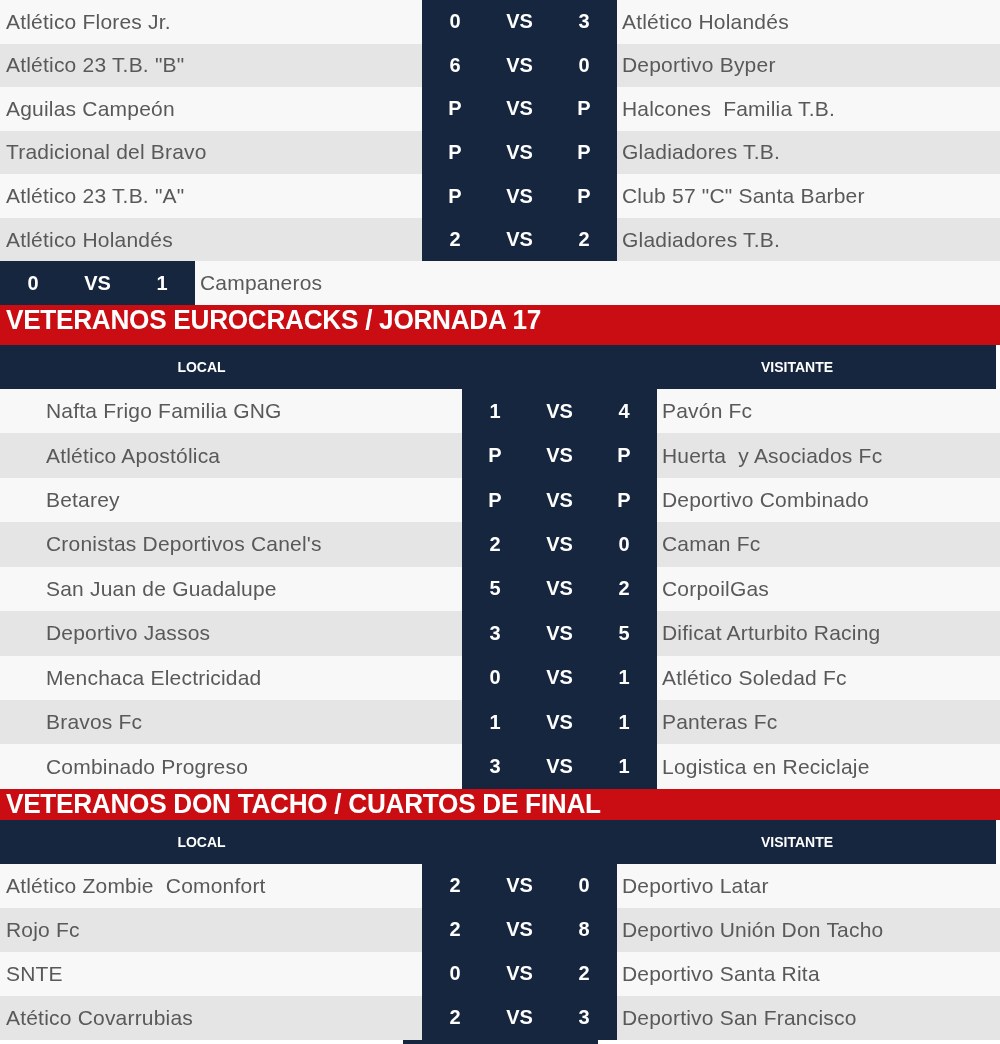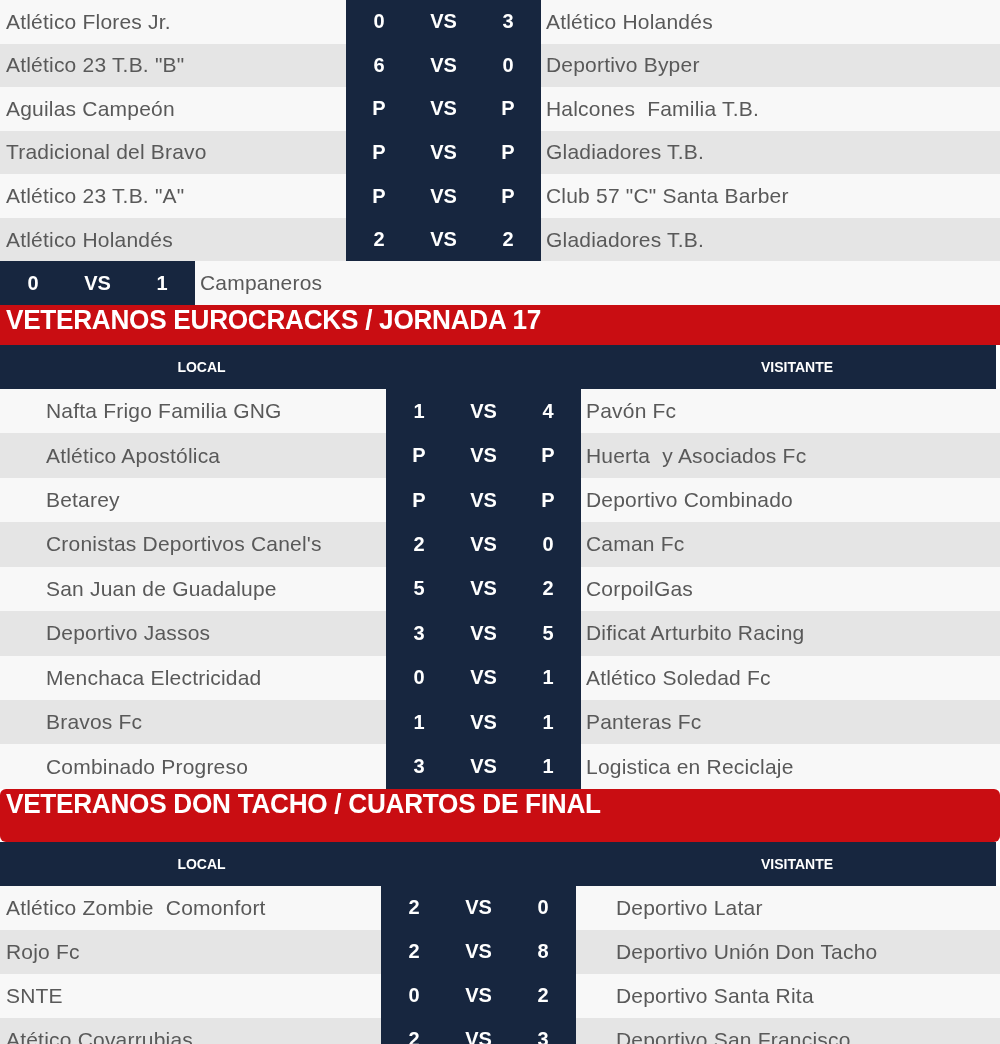--- a/index.html
+++ b/index.html
@@ -22,43 +22,43 @@
   #spine{
     position:absolute;left:403px;top:0;width:195px;height:100%;
     background:var(--navy);z-index:0;
   }
   .sec{position:relative;z-index:1;}
   .red-bar{
     height:40px;background:var(--red);
     display:flex;
     padding-left:6px;box-sizing:border-box;
   }
-  .s2 .red-bar{height:53px;border-radius:6px;}
+  .s2 .red-bar{height:31px;}
   .red-title{
     color:var(--header-text);
     font-weight:bold;font-size:27px;
     letter-spacing:-0.3px;white-space:pre;
     transform:scaleX(0.97);transform-origin:left center;
   }
   .subhead{
     height:44px;background:var(--navy);
     margin-right:4px;
     display:flex;align-items:stretch;
     color:var(--header-text);font-weight:bold;font-size:14px;
   }
   .subhead .col-local{width:403px;display:flex;align-items:center;justify-content:center;}
   .subhead .col-mid{width:195px;}
   .subhead .col-visit{flex:1;display:flex;align-items:center;justify-content:center;}
   .row{display:flex;height:43.57px;}
   .s1 .row{height:44.44px;padding-left:40px;}
-  .s2 .row{height:44px;gap:35px;}
+  .s2 .row{height:44px;}
   .rows .row:nth-child(odd){background:var(--row-light);}
   .rows .row:nth-child(even){background:var(--row-dark);}
   .cell-local{
-    width:346px;box-sizing:border-box;
+    width:422px;box-sizing:border-box;
     display:flex;align-items:center;padding-left:6px;
     overflow:hidden;
   }
   .cell-score{
     width:195px;box-sizing:border-box;
     background:var(--navy);color:#ffffff;
     font-weight:bold;font-size:20px;
     display:flex;align-items:center;justify-content:space-between;
     padding:0 21px;
   }

